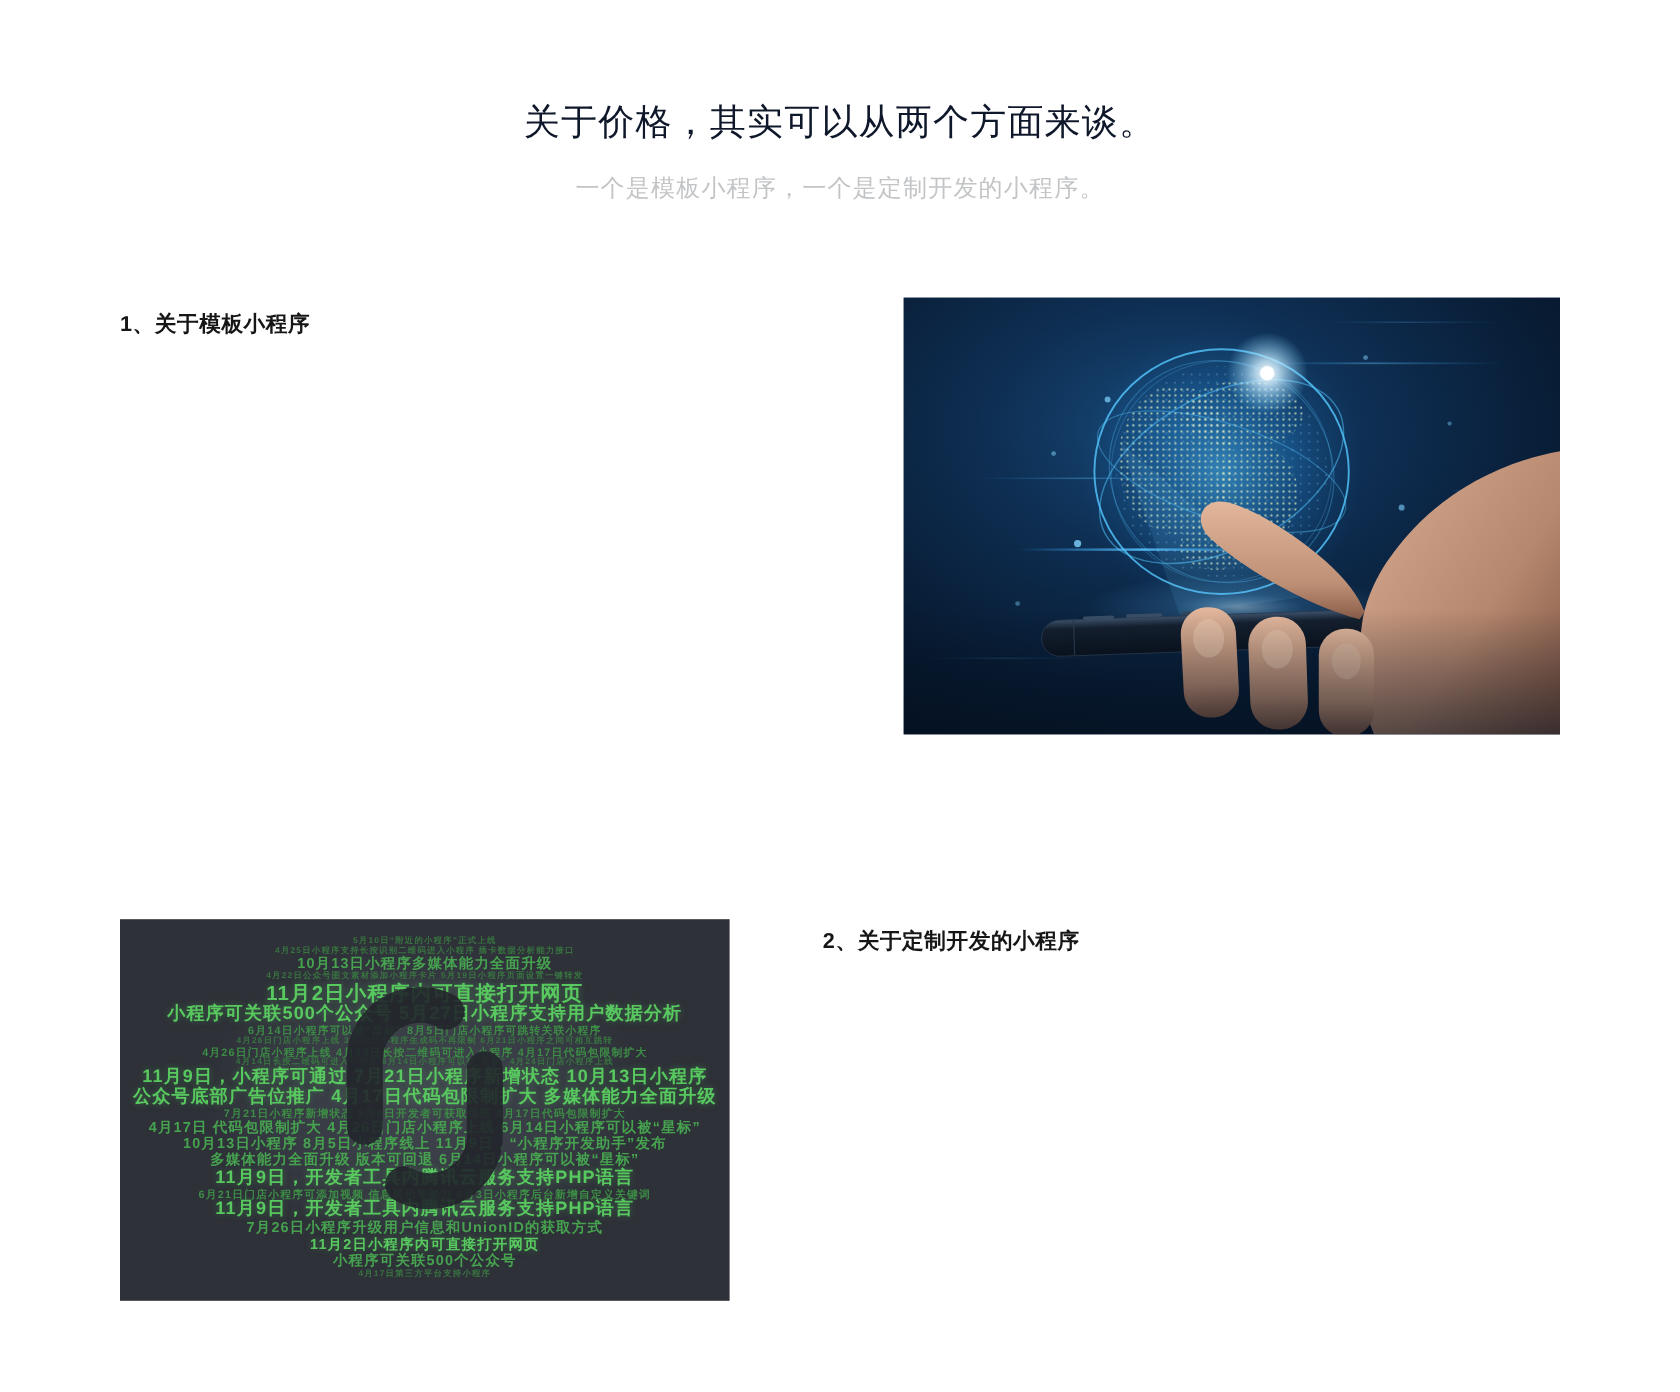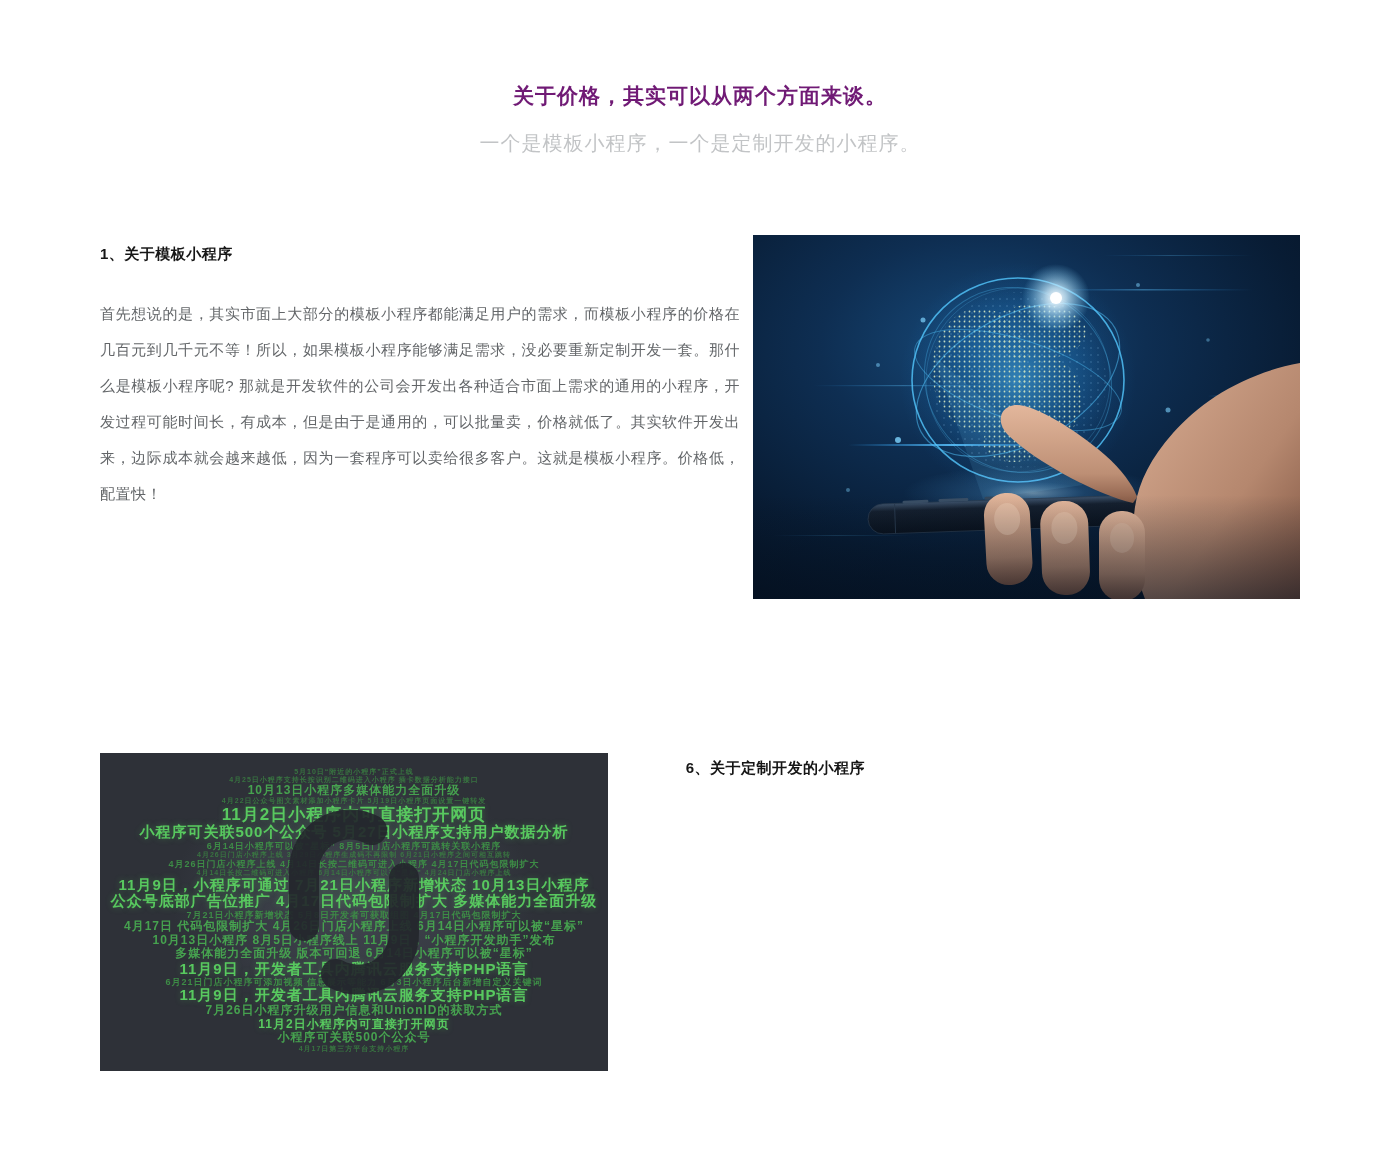--- a/index.html
+++ b/index.html
@@ -7,36 +7,36 @@
   body {
     width:1400px; height:1160px;
     background:#ffffff;
     font-family:"Liberation Sans","DejaVu Sans",sans-serif;
   }
   .page { position:relative; width:1400px; height:1160px; overflow:hidden; }
 
   
   .header { text-align:center; padding-top:82px; }
   .page-title {
-    margin:0; font-size:21px; font-weight:bold; color:#701a75; letter-spacing:1px;
+    margin:0; font-size:30px; font-weight:normal; color:#0f172a; letter-spacing:1px;
   }
   .page-subtitle {
     margin:20px 0 0; font-size:20px; color:#c2c4c6; letter-spacing:1px;
   }
 
   
   .section { display:flex; width:1200px; margin:0 auto; }
   .sec1 { margin-top:78px; }
   .sec1 .text-col { width:640px; padding-top:10px; }
   .sec1 .img-col  { width:547px; margin-left:13px; }
   .sec2 { margin-top:154px; }
   .sec2 .img-col  { width:572px; }
   .sec2 .text-col { width:630px; margin-left:28px; padding-top:6px; }
 
-  .section-heading { margin:0; font-size:15px; font-weight:bold; color:#161616; letter-spacing:0.5px; }
+  .section-heading { margin:0; font-size:18px; font-weight:bold; color:#161616; letter-spacing:0.5px; }
   .body-text {
     margin:32px 0 0; font-size:15px; line-height:36px; color:#636669;
     text-align:justify; letter-spacing:0.5px;
   }
 
   
   .photo {
     position:relative; width:547px; height:364px; overflow:hidden; background:#081c34;
   }
   .photo svg { display:block; width:100%; height:100%; }
@@ -71,21 +71,20 @@
 <div class="page">
 
   <div class="header">
     <h1 class="page-title">关于价格，其实可以从两个方面来谈。</h1>
     <p class="page-subtitle">一个是模板小程序，一个是定制开发的小程序。</p>
   </div>
 
   <div class="section sec1">
     <div class="text-col">
       <h2 class="section-heading">1、关于模板小程序</h2>
-      <p class="body-text">首先想说的是，其实市面上大部分的模板小程序都能满足用户的需求，而模板小程序的价格在几百元到几千元不等！所以，如果模板小程序能够满足需求，没必要重新定制开发一套。那什么是模板小程序呢? 那就是开发软件的公司会开发出各种适合市面上需求的通用的小程序，开发过程可能时间长，有成本，但是由于是通用的，可以批量卖，价格就低了。其实软件开发出来，边际成本就会越来越低，因为一套程序可以卖给很多客户。这就是模板小程序。价格低，配置快！</p>
     </div>
     <div class="img-col">
       <div class="photo">
         <svg viewBox="0 0 547 364" preserveAspectRatio="none">
           <defs>
             <radialGradient id="pgBg" cx="42%" cy="30%" r="85%">
               <stop offset="0%" stop-color="#174a7a"></stop>
               <stop offset="35%" stop-color="#0e2e52"></stop>
               <stop offset="70%" stop-color="#081c34"></stop>
               <stop offset="100%" stop-color="#051122"></stop>
@@ -242,17 +241,17 @@
           </div>
         <svg class="logo-overlay" width="200" height="210" viewBox="-100 -105 200 210">
           <g stroke="#23262c" stroke-width="30" stroke-linecap="round" fill="none" opacity="0.9">
             <path d="M 18,-72 A 46,46 0 0 0 -50,-30 L -50,24"></path>
             <path d="M -18,72 A 46,46 0 0 0 50,30 L 50,-24"></path>
           </g>
         </svg>
       </div>
     </div>
     <div class="text-col">
-      <h2 class="section-heading">6、关于定制开发的小程序</h2>
+      <h2 class="section-heading">2、关于定制开发的小程序</h2>
     </div>
   </div>
 
 </div>
 
 </body></html>

